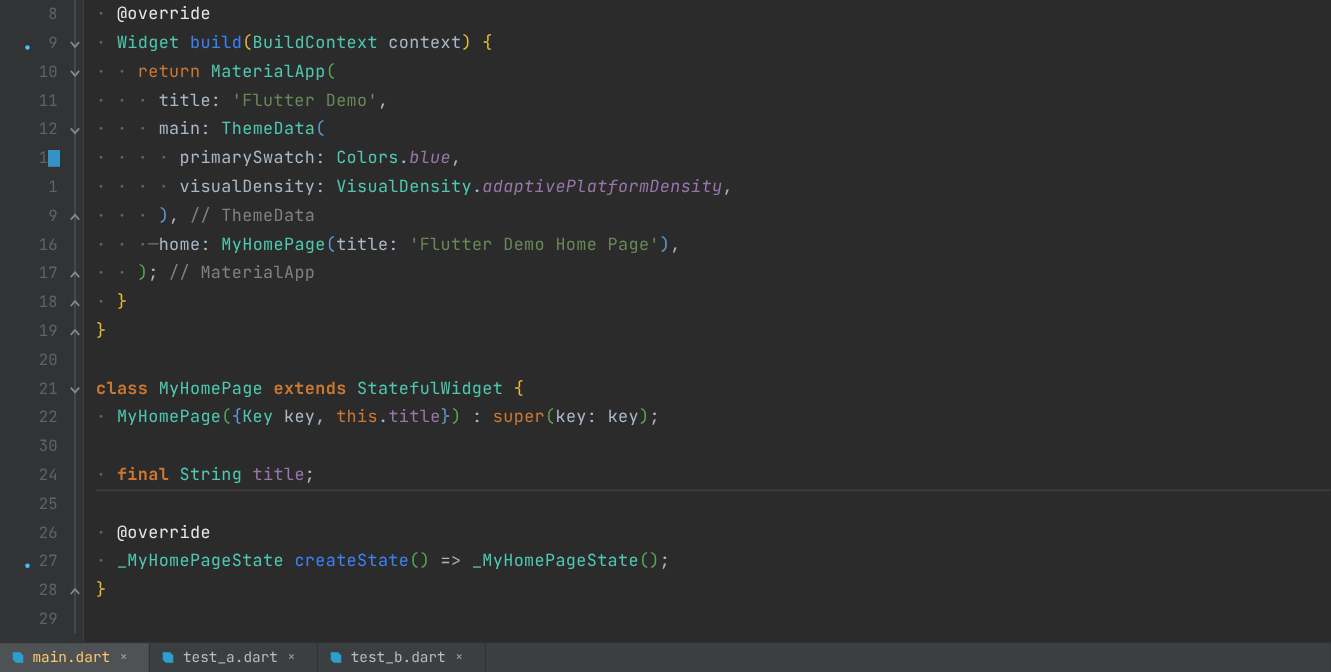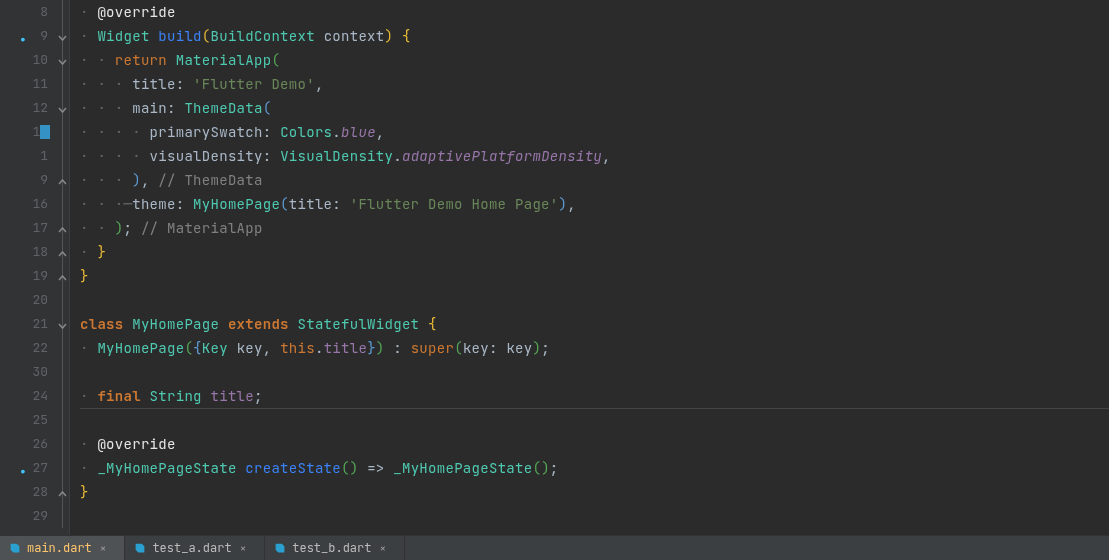--- a/index.html
+++ b/index.html
@@ -194,21 +194,21 @@
 
   <div class="code">
     <div class="code-line"><span class="tree-guide">· </span><span class="c-ann">@override</span></div>
     <div class="code-line"><span class="tree-guide">· </span><span class="c-type">Widget</span> <span class="c-fn">build</span><span class="c-bracket1">(</span><span class="c-type">BuildContext</span> <span class="c-param">context</span><span class="c-bracket1">)</span> <span class="c-bracket1">{</span></div>
     <div class="code-line"><span class="tree-guide">· · </span><span class="c-kw2">return</span> <span class="c-type">MaterialApp</span><span class="c-bracket2">(</span></div>
     <div class="code-line"><span class="tree-guide">· · · </span><span class="c-param">title</span><span class="c-op">:</span> <span class="c-str">'Flutter Demo'</span><span class="c-op">,</span></div>
     <div class="code-line"><span class="tree-guide">· · · </span><span class="c-param">main</span><span class="c-op">:</span> <span class="c-type">ThemeData</span><span class="c-bracket3">(</span></div>
     <div class="code-line" style="position:relative"><span class="highlight-block"></span><span class="tree-guide">· · · · </span><span class="c-param">primarySwatch</span><span class="c-op">:</span> <span class="c-type">Colors</span><span class="c-op">.</span><span class="c-static">blue</span><span class="c-op">,</span></div>
     <div class="code-line"><span class="tree-guide">· · · · </span><span class="c-param">visualDensity</span><span class="c-op">:</span> <span class="c-type">VisualDensity</span><span class="c-op">.</span><span class="c-static">adaptivePlatformDensity</span><span class="c-op">,</span></div>
     <div class="code-line"><span class="tree-guide">· · · </span><span class="c-bracket3">)</span><span class="c-op">,</span> <span class="c-cmt">// ThemeData</span></div>
-    <div class="code-line"><span class="tree-guide">· · ·─</span><span class="c-param">theme</span><span class="c-op">:</span> <span class="c-type">MyHomePage</span><span class="c-bracket3">(</span><span class="c-param">title</span><span class="c-op">:</span> <span class="c-str">'Flutter Demo Home Page'</span><span class="c-bracket3">)</span><span class="c-op">,</span></div>
+    <div class="code-line"><span class="tree-guide">· · ·─</span><span class="c-param">home</span><span class="c-op">:</span> <span class="c-type">MyHomePage</span><span class="c-bracket3">(</span><span class="c-param">title</span><span class="c-op">:</span> <span class="c-str">'Flutter Demo Home Page'</span><span class="c-bracket3">)</span><span class="c-op">,</span></div>
     <div class="code-line"><span class="tree-guide">· · </span><span class="c-bracket2">)</span><span class="c-op">;</span> <span class="c-cmt">// MaterialApp</span></div>
     <div class="code-line"><span class="tree-guide">· </span><span class="c-bracket1">}</span></div>
     <div class="code-line"><span class="c-bracket1">}</span></div>
     <div class="code-line"></div>
     <div class="code-line"><span class="c-kw">class</span> <span class="c-type">MyHomePage</span> <span class="c-kw">extends</span> <span class="c-type">StatefulWidget</span> <span class="c-bracket1">{</span></div>
     <div class="code-line"><span class="tree-guide">· </span><span class="c-type">MyHomePage</span><span class="c-bracket2">(</span><span class="c-bracket3">{</span><span class="c-type">Key</span> <span class="c-param">key</span><span class="c-op">,</span> <span class="c-kw2">this</span><span class="c-op">.</span><span class="c-field">title</span><span class="c-bracket3">}</span><span class="c-bracket2">)</span> <span class="c-op">:</span> <span class="c-kw2">super</span><span class="c-bracket2">(</span><span class="c-param">key</span><span class="c-op">:</span> <span class="c-param">key</span><span class="c-bracket2">)</span><span class="c-op">;</span></div>
     <div class="code-line"></div>
     <div class="code-line"><span class="tree-guide">· </span><span class="c-kw">final</span> <span class="c-type">String</span> <span class="c-field">title</span><span class="c-op">;</span></div>
     <div class="code-line hr-line"></div>
     <div class="code-line"><span class="tree-guide">· </span><span class="c-ann">@override</span></div>

